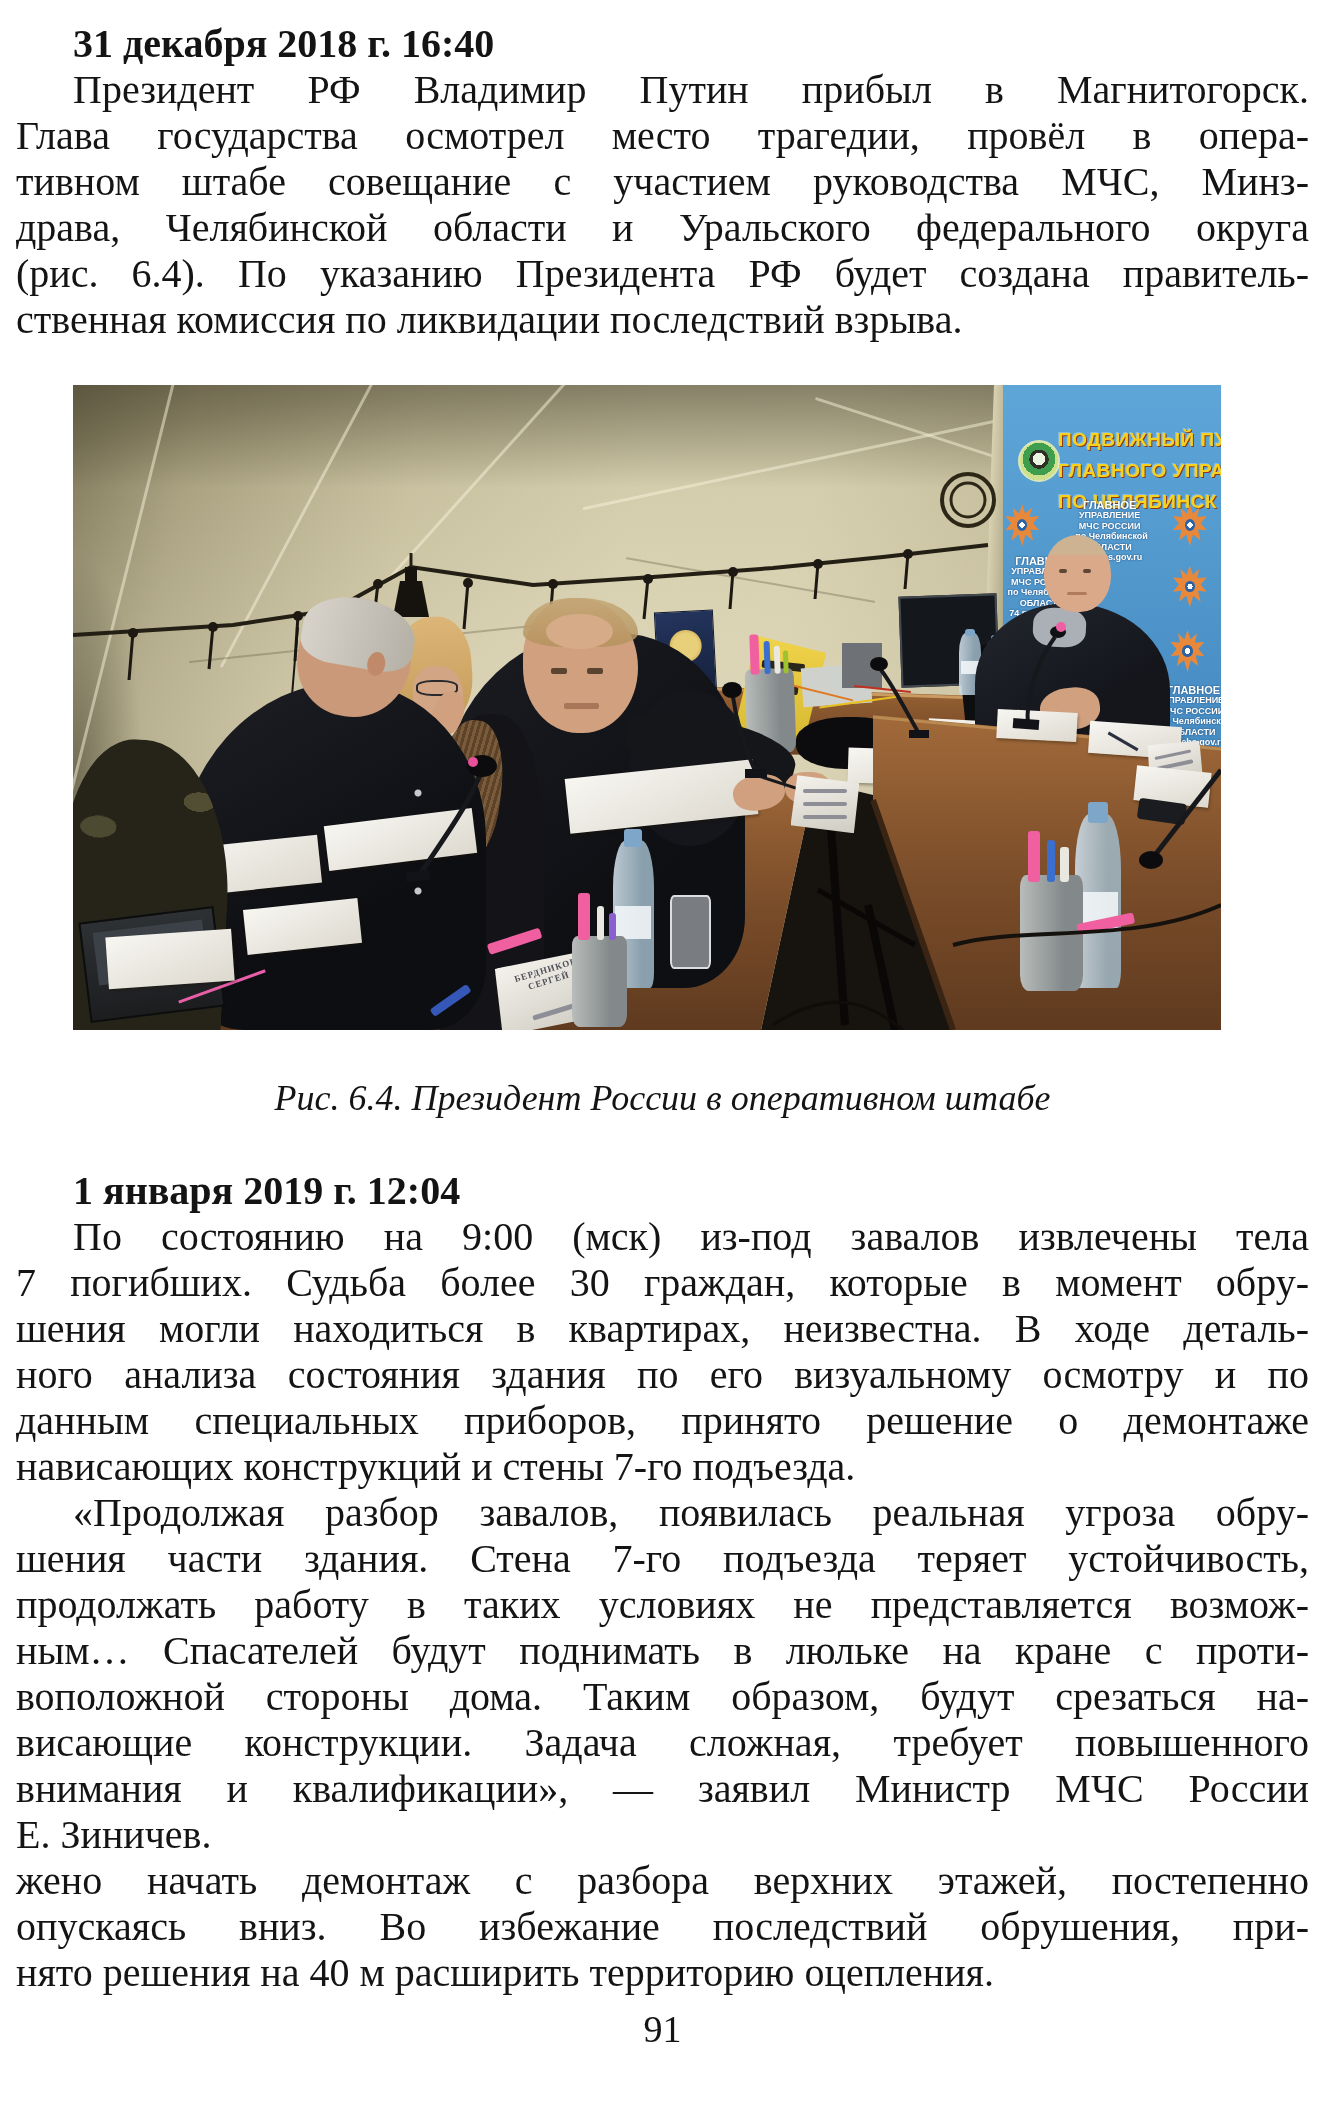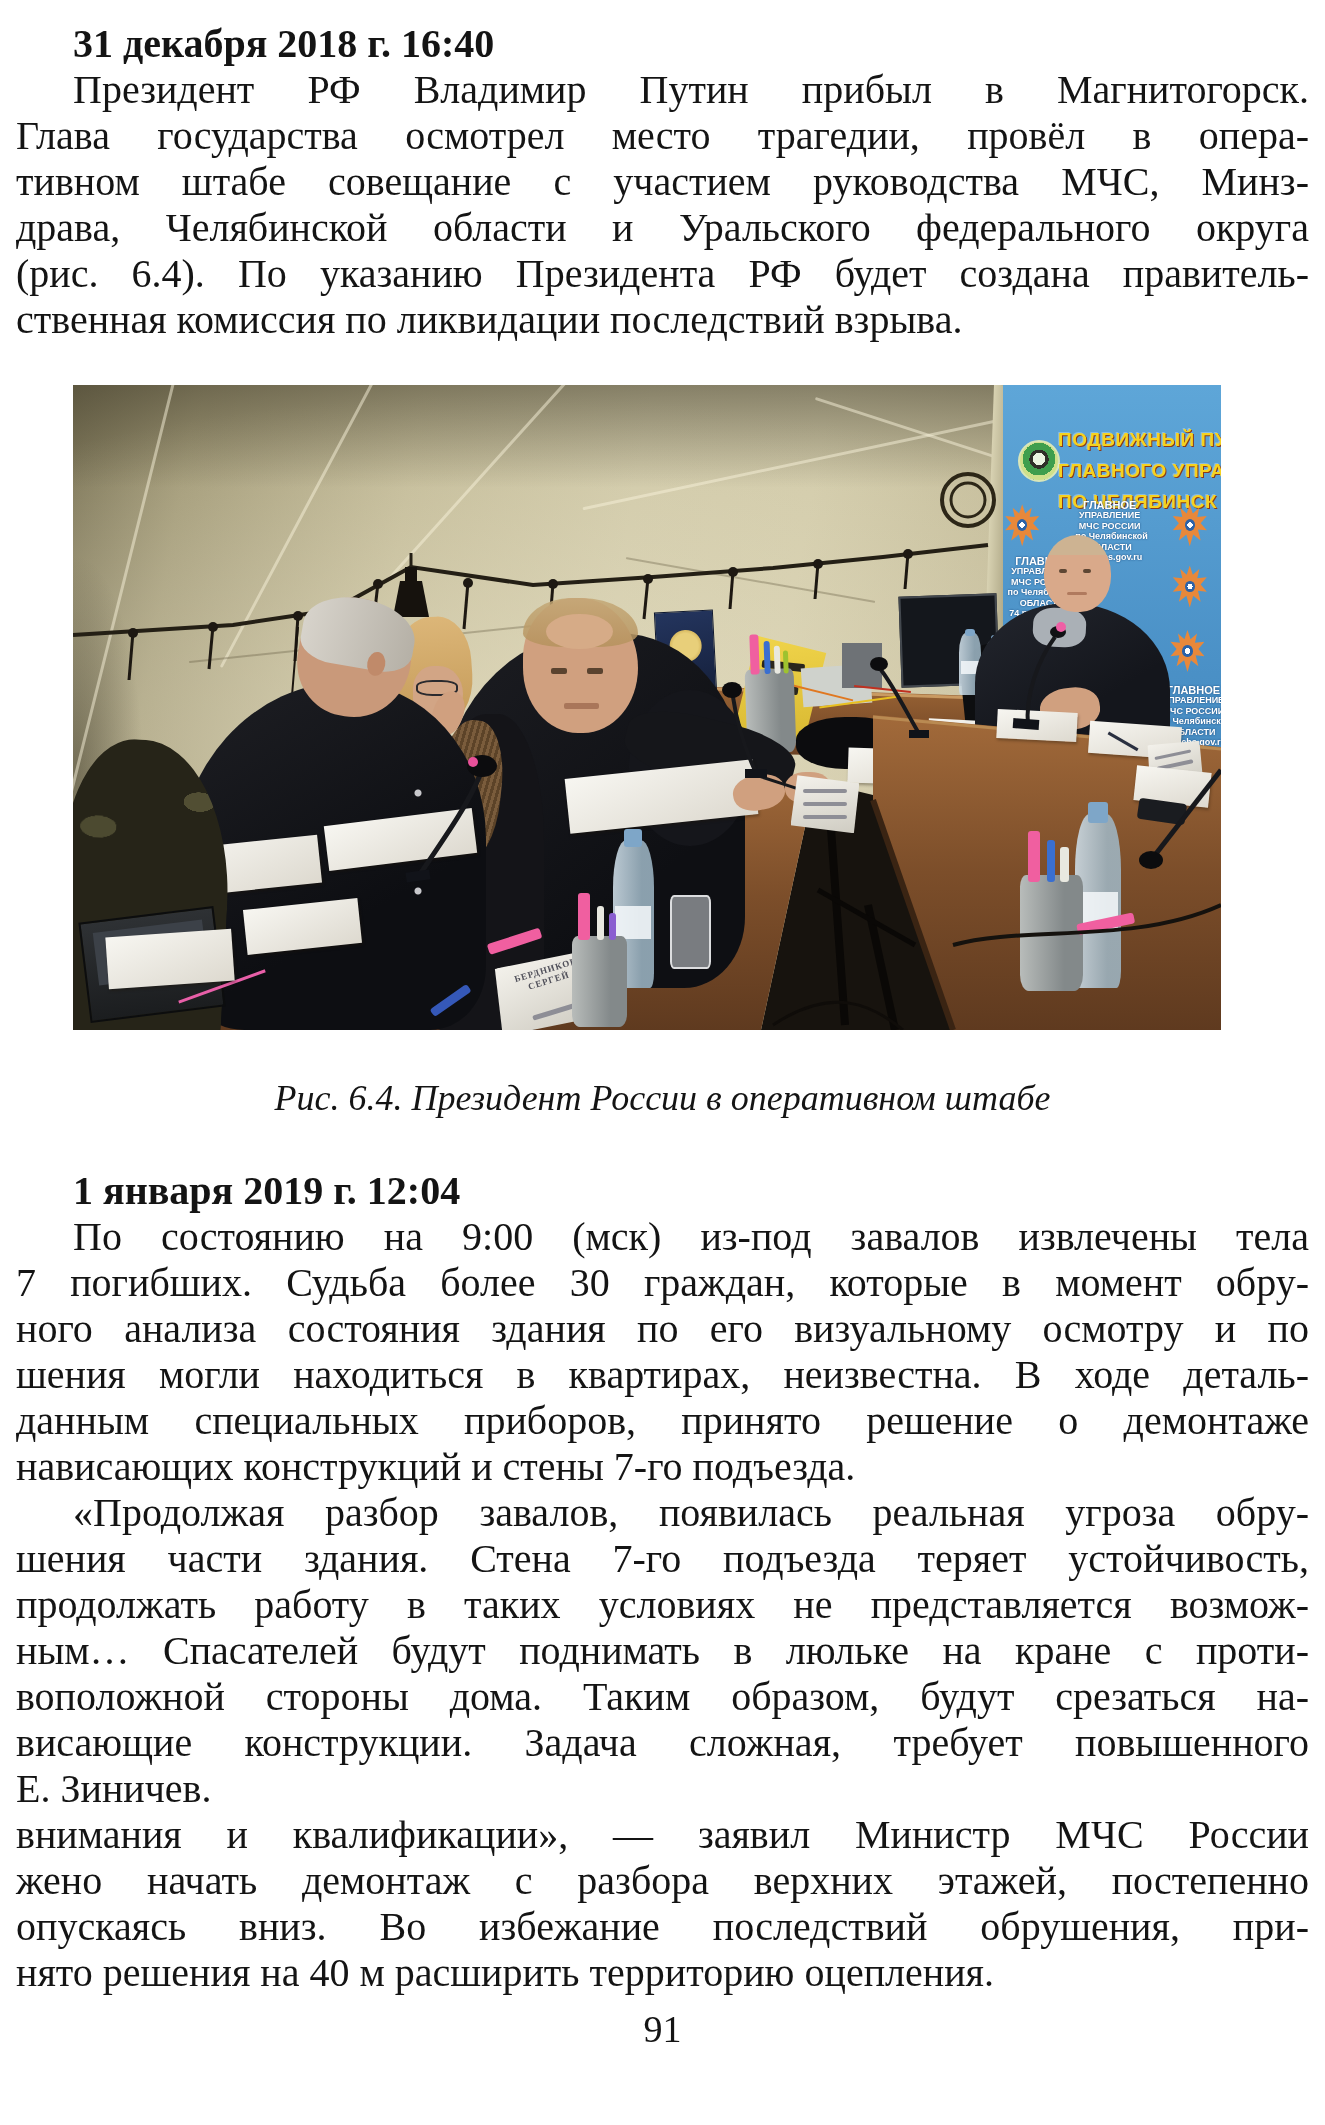--- a/index.html
+++ b/index.html
@@ -358,34 +358,34 @@
     </svg>
   </div>
 
   <div class="caption">Рис. 6.4. Президент России в оперативном штабе</div>
 
   <div class="heading h2">1 января 2019 г. 12:04</div>
 
   <div class="para">
       <div class="line first">По состоянию на 9:00 (мск) из-под завалов извлечены тела</div>
       <div class="line">7 погибших. Судьба более 30 граждан, которые в момент обру-</div>
+      <div class="line">шения могли находиться в квартирах, неизвестна. В ходе деталь-</div>
       <div class="line">ного анализа состояния здания по его визуальному осмотру и по</div>
-      <div class="line">шения могли находиться в квартирах, неизвестна. В ходе деталь-</div>
       <div class="line">данным специальных приборов, принято решение о демонтаже</div>
       <div class="line last">нависающих конструкций и стены 7-го подъезда.</div>
     </div>
   <div class="para">
       <div class="line first">«Продолжая разбор завалов, появилась реальная угроза обру-</div>
       <div class="line">шения части здания. Стена 7-го подъезда теряет устойчивость,</div>
       <div class="line">продолжать работу в таких условиях не представляется возмож-</div>
       <div class="line">ным… Спасателей будут поднимать в люльке на кране с проти-</div>
       <div class="line">воположной стороны дома. Таким образом, будут срезаться на-</div>
       <div class="line">висающие конструкции. Задача сложная, требует повышенного</div>
+      <div class="line">внимания и квалификации», — заявил Министр МЧС России</div>
       <div class="line last">Е. Зиничев.</div>
-      <div class="line">внимания и квалификации», — заявил Министр МЧС России</div>
     </div>
   <div class="para">
       <div class="line">жено начать демонтаж с разбора верхних этажей, постепенно</div>
       <div class="line">опускаясь вниз. Во избежание последствий обрушения, при-</div>
       <div class="line last">нято решения на 40 м расширить территорию оцепления.</div>
     </div>
 
   <div class="pagenum">91</div>
 </div>
 

